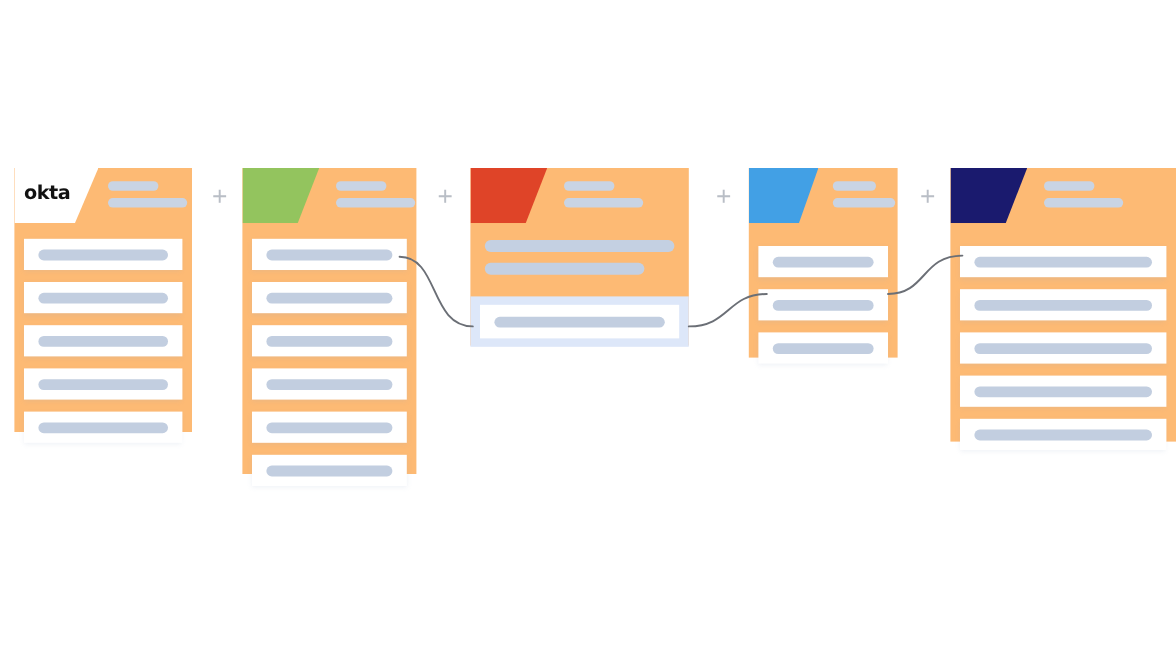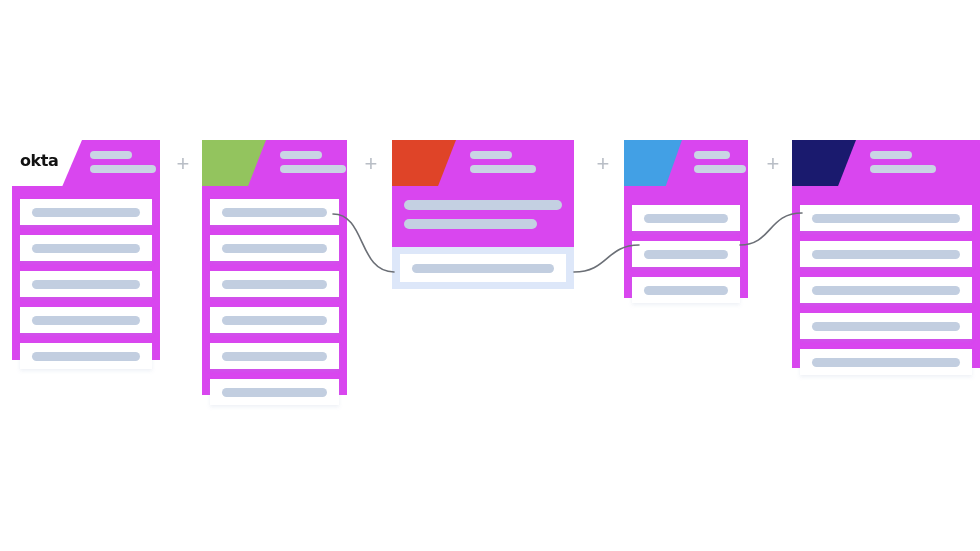--- a/index.html
+++ b/index.html
@@ -22,21 +22,21 @@
     position: absolute;
     left: 0; top: 0;
     width: 980px; height: 551px;
     pointer-events: none;
     z-index: 5;
   }
 
   
   .card {
     position: absolute;
-    background: #d946ef;
+    background: #fdba74;
     z-index: 2;
   }
   .card-head {
     position: relative;
     height: 46px;
     width: 100%;
     overflow: hidden;
   }
   .brand-shape {
     position: absolute;

